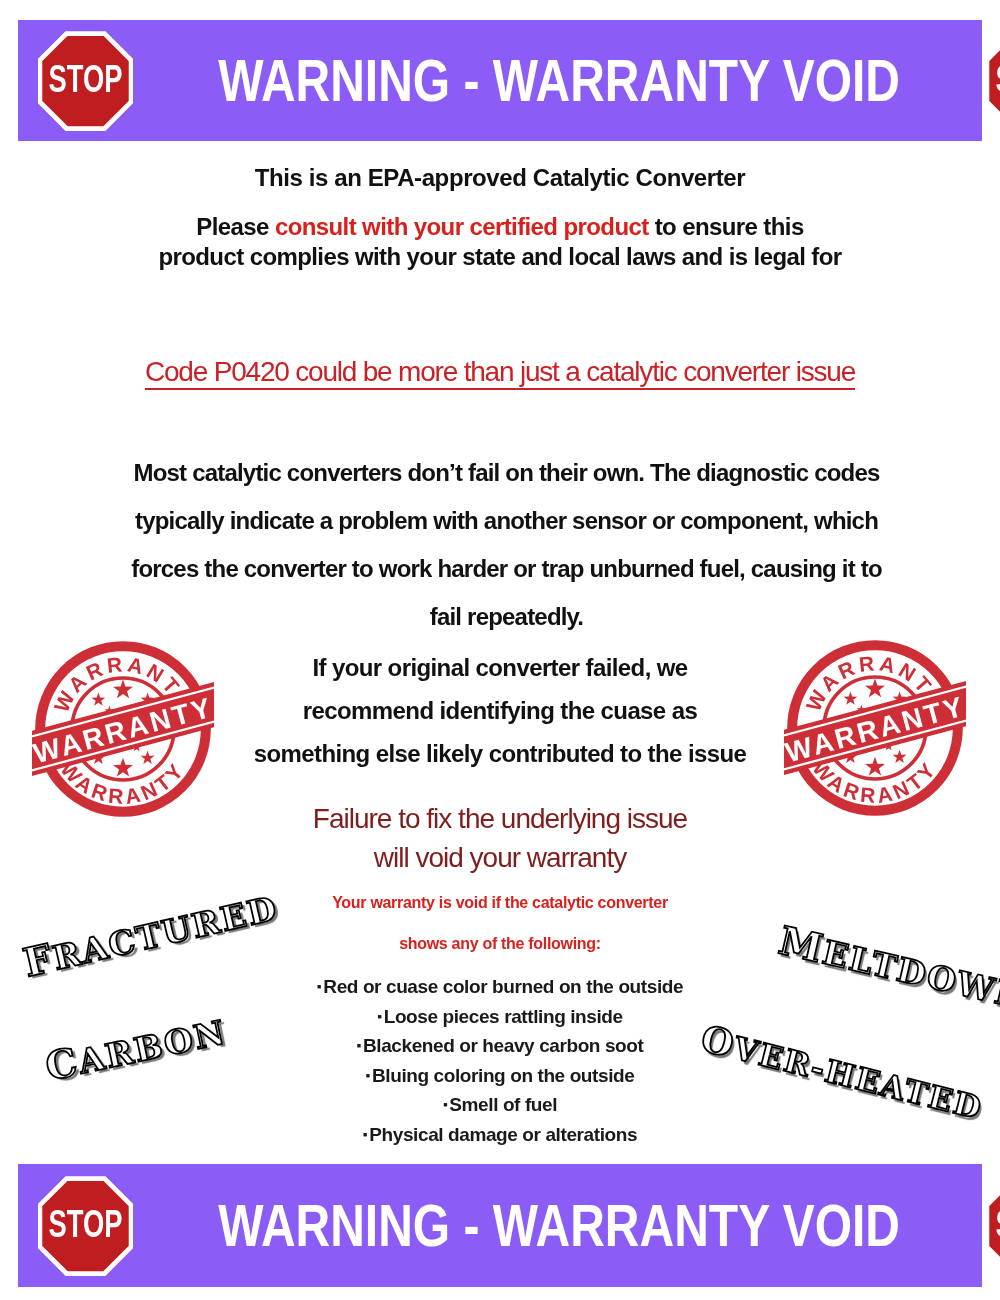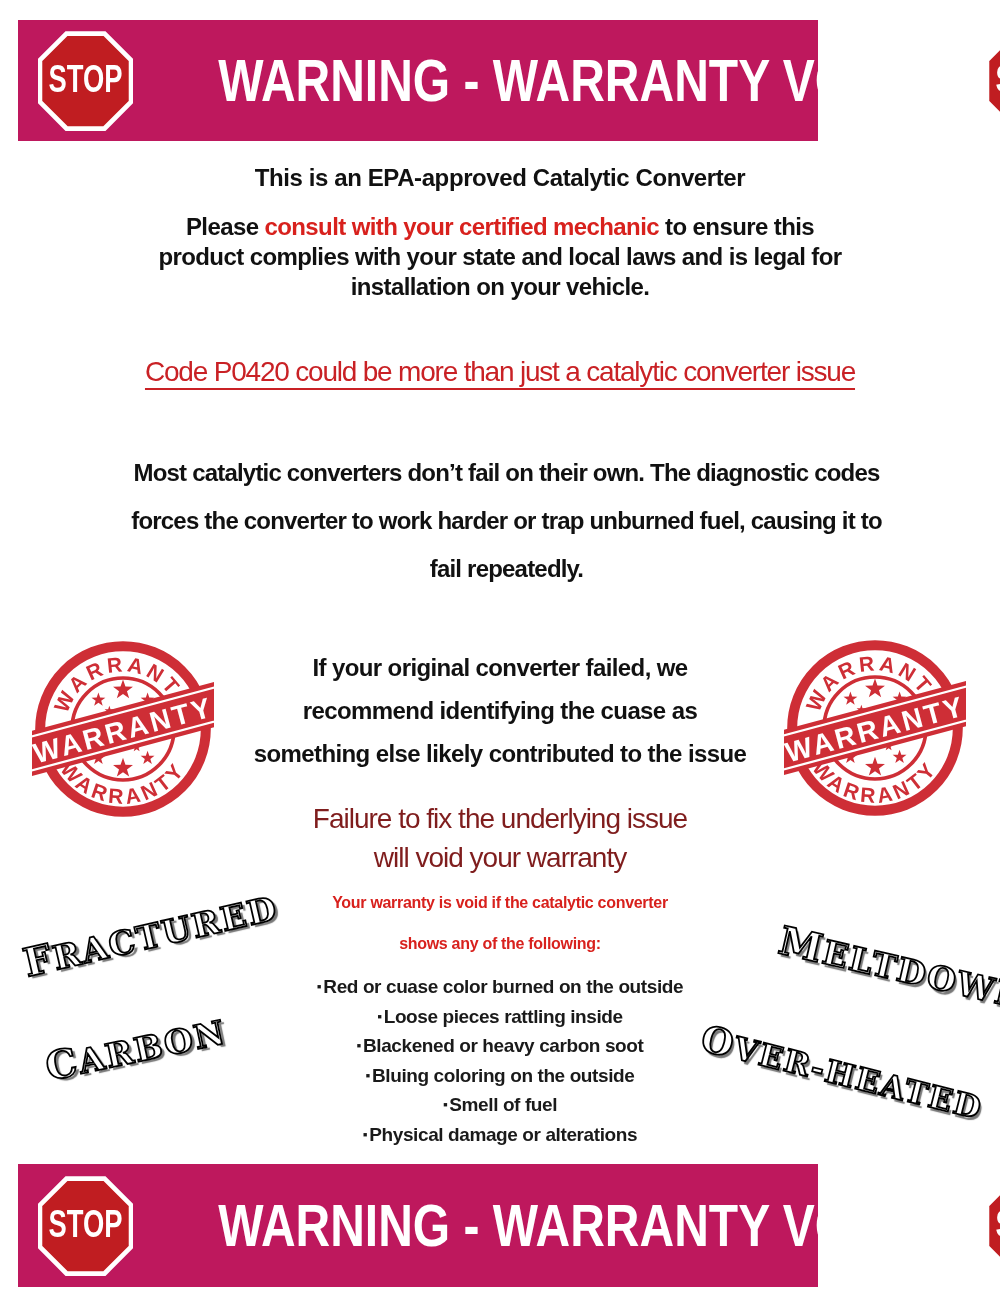--- a/index.html
+++ b/index.html
@@ -1,20 +1,20 @@
 <!DOCTYPE html>
 <html><head>
 <meta charset="utf-8">
 <style>
   html,body{margin:0;padding:0;background:#fff;}
   .page{position:relative;width:1000px;height:1300px;background:#ffffff;overflow:hidden;
         font-family:"Liberation Sans",sans-serif;color:#111;}
 
   
-  .banner{position:absolute;left:18px;width:800px;background:#be185d;
+  .banner{position:absolute;left:18px;width:964px;background:#8b5cf6;
           display:flex;align-items:center;justify-content:space-between;
           padding:0 20px;box-sizing:border-box;}
   .banner.top{top:20px;height:121px;}
   .banner.bottom{top:1164px;height:123px;}
   .banner-title{flex:1;text-align:center;color:#fff;font-weight:bold;font-size:60px;
                 white-space:nowrap;transform:scaleX(0.8);letter-spacing:0;}
   .stop-sign{width:95px;height:100px;flex:0 0 auto;}
   .stop-sign svg{width:100%;height:100%;display:block;}
 
   
@@ -65,29 +65,29 @@
       <svg viewBox="0 0 100 104">
         <polygon points="30,2 70,2 98,30 98,74 70,102 30,102 2,74 2,30" fill="#c01d21" stroke="#ffffff" stroke-width="5"></polygon>
         <text x="69.5" y="64" transform="scale(0.72 1)" text-anchor="middle" fill="#ffffff" font-size="40" font-weight="bold" font-family="Liberation Sans, sans-serif">STOP</text>
       </svg>
     </div>
   </div>
 
   <div class="abs-center intro-title">This is an EPA-approved Catalytic Converter</div>
 
   <div class="abs-center consult">
-    <div><span>Please </span><span class="red-text">consult with your certified mechanic</span><span> to ensure this</span></div>
+    <div><span>Please </span><span class="red-text">consult with your certified product</span><span> to ensure this</span></div>
     <div>product complies with your state and local laws and is legal for</div>
-    <div>installation on your vehicle.</div>
   </div>
 
   <div class="abs-center p0420">Code P0420 could be more than just a catalytic converter issue</div>
 
   <div class="abs-center diagnostic">
     <div>Most catalytic converters don’t fail on their own. The diagnostic codes</div>
+    <div>typically indicate a problem with another sensor or component, which</div>
     <div>forces the converter to work harder or trap unburned fuel, causing it to</div>
     <div>fail repeatedly.</div>
   </div>
 
   <div class="stamp left">
     <svg viewBox="0 0 200 200">
       <defs>
         <path id="stL" d="M0,-10 L2.35,-3.24 L9.51,-3.09 L3.8,1.24 L5.88,8.09 L0,4 L-5.88,8.09 L-3.8,1.24 L-9.51,-3.09 L-2.35,-3.24 Z"></path>
         <path id="arcTopL" d="M 37,100 A 63,63 0 0 1 163,100"></path>
         <path id="arcBotL" d="M 18,100 A 82,82 0 0 0 182,100"></path>

